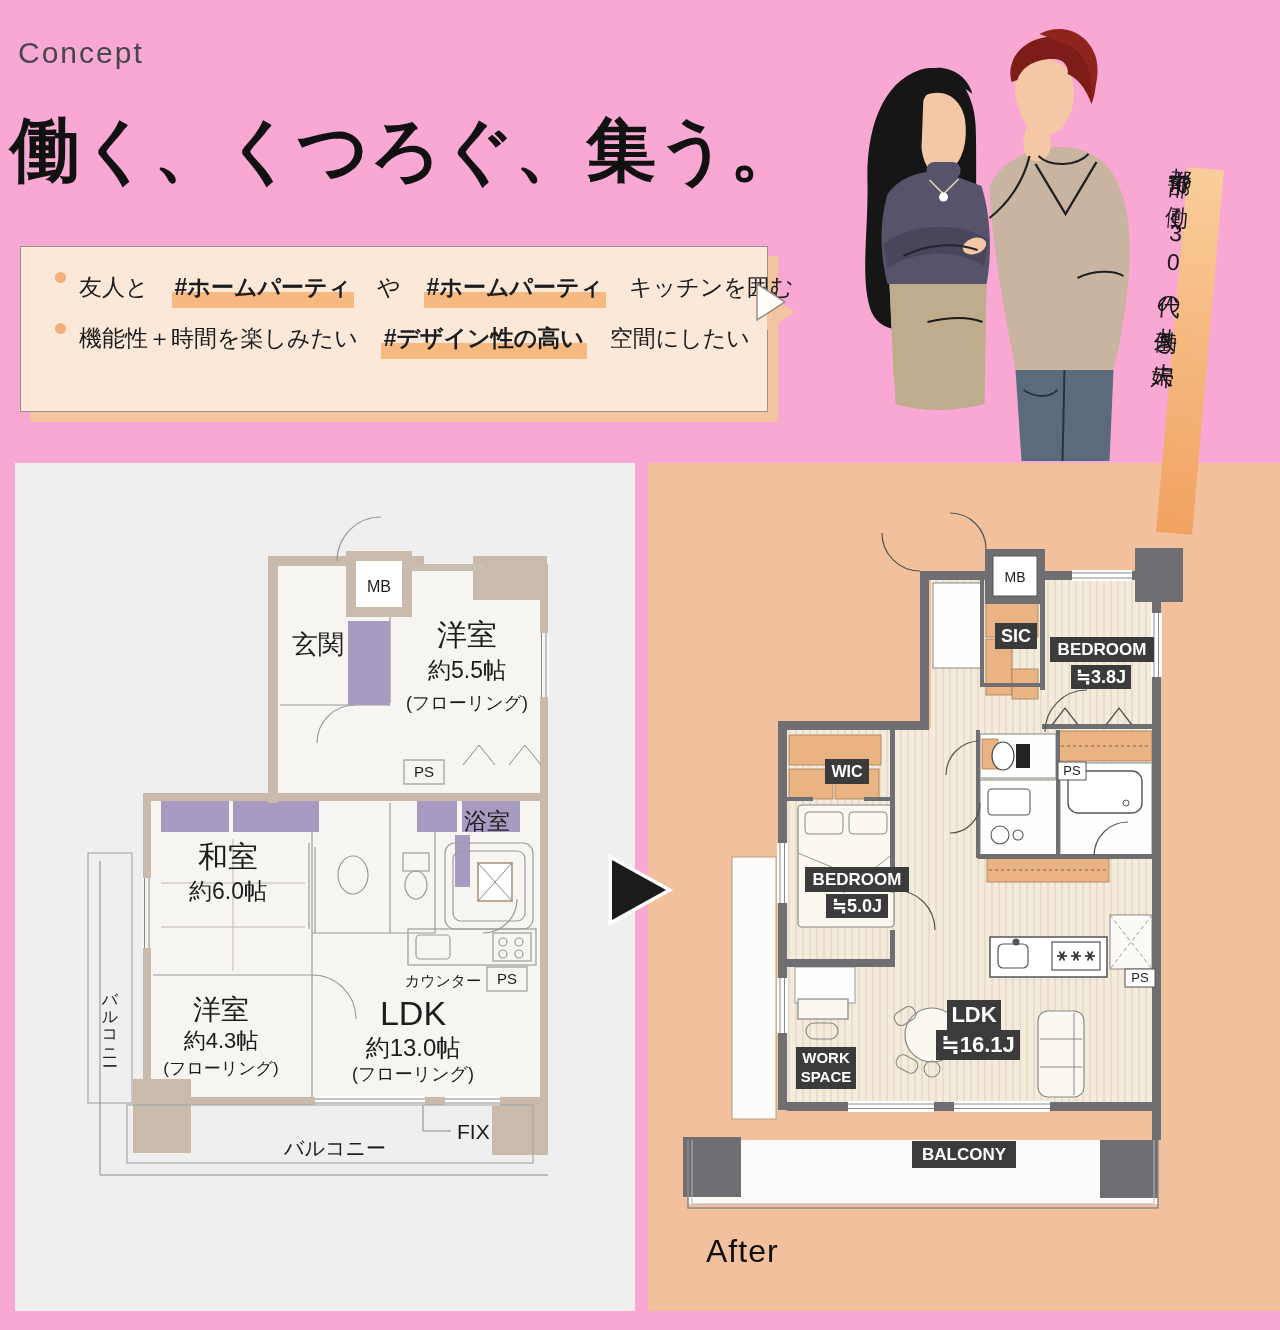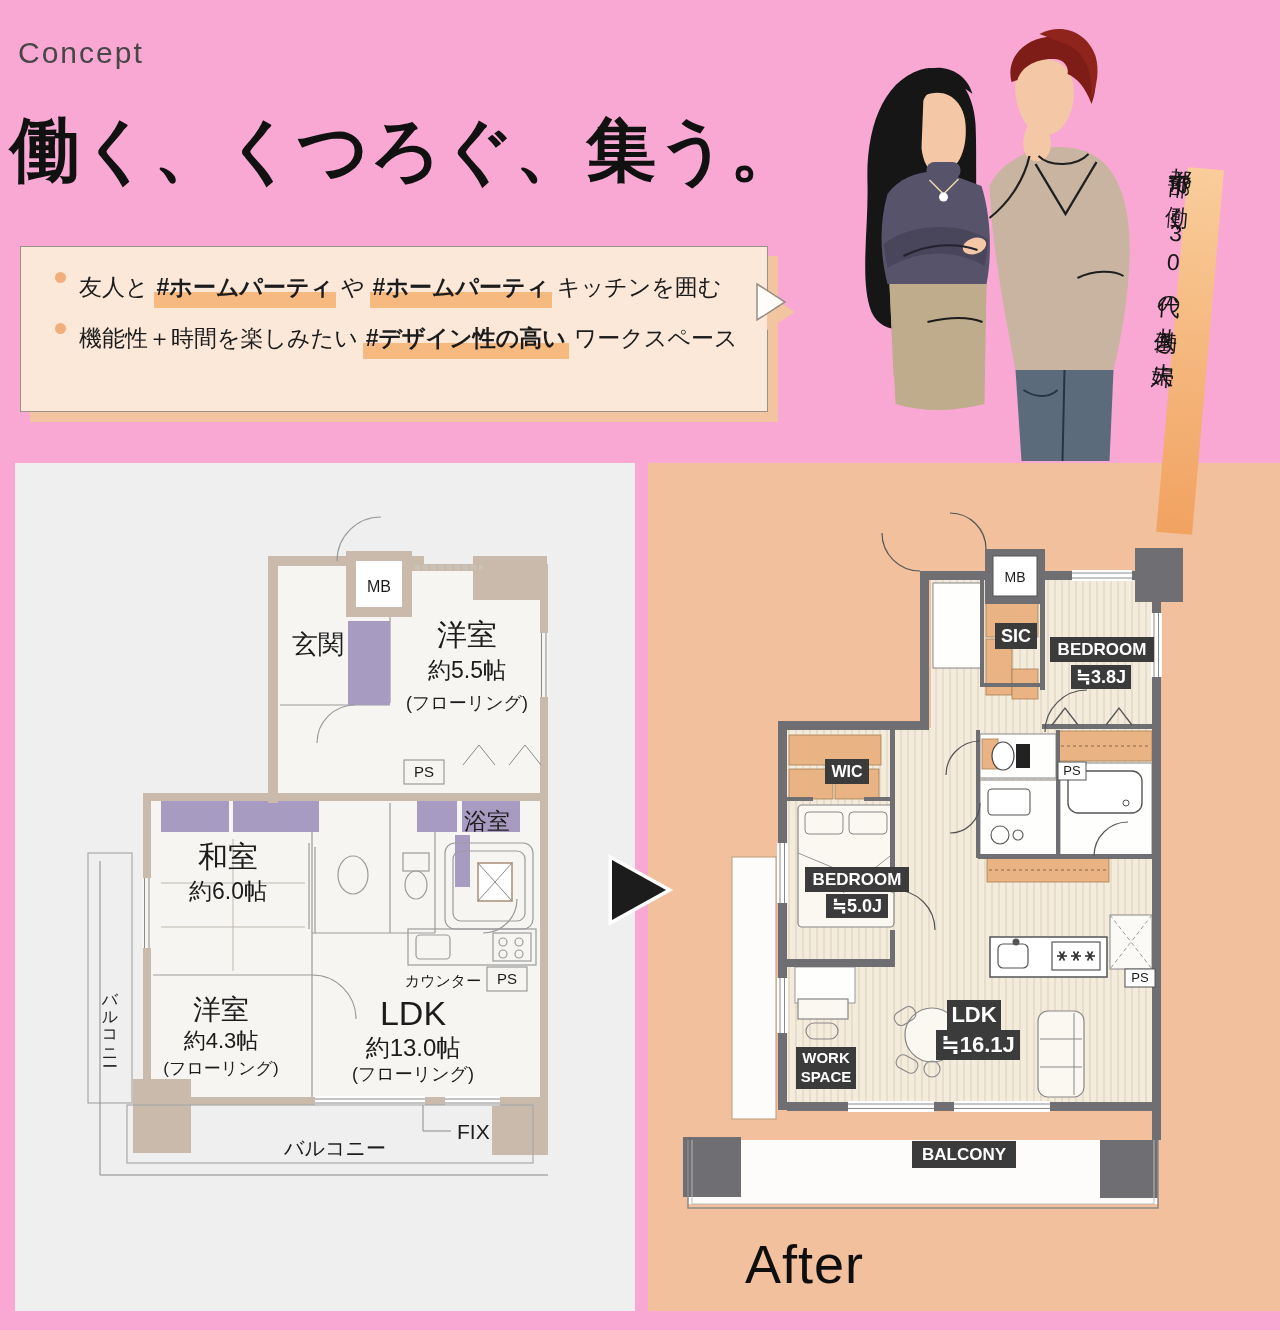--- a/index.html
+++ b/index.html
@@ -13,38 +13,38 @@
 
   
   .bubble{position:absolute;left:20px;top:246px;width:748px;height:166px;}
   .bubble-shadow{position:absolute;left:10px;top:10px;width:100%;height:100%;background:#F2C5A0;}
   .bubble-main{position:absolute;left:0;top:0;width:100%;height:100%;background:#FBE8D9;
                border:1.5px solid #9a9189;box-sizing:border-box;padding:25px 28px 20px 34px;}
   .bubble-tail{position:absolute;right:-31px;top:34px;width:44px;height:62px;}
   .bullet-row{display:flex;align-items:flex-start;font-size:23px;margin-bottom:15px;white-space:nowrap;}
   .dot{flex:0 0 auto;width:11px;height:11px;border-radius:50%;background:#F2AF7B;margin-right:13px;}
   .tag{font-weight:700;background:linear-gradient(transparent 56%, #F6BA80 56%);
-       padding:0 3px 5px 3px;margin:0 5px;}
+       padding:0 3px 5px 3px;margin:0 23px;}
   .tag:empty{display:none;}
 
   
   .persona{position:absolute;left:1146px;top:142px;width:92px;height:400px;z-index:4;}
   .persona-bar{position:absolute;left:26px;top:26px;width:36px;height:366px;
                background:linear-gradient(#F9CD9B,#F1A261);transform:rotate(5deg);}
   .persona-text{position:absolute;left:22px;top:8px;height:392px;writing-mode:vertical-rl;
                 text-orientation:upright;font-size:23px;letter-spacing:3px;color:#161616;
                 transform:rotate(5deg);transform-origin:top center;}
 
   
   .panel{position:absolute;top:463px;height:848px;}
   .panel-before{left:15px;width:620px;background:#EFEFEF;}
   .panel-after{left:648px;width:632px;background:#F2C09C;}
   .panel-label{position:absolute;font-size:46px;font-weight:400;letter-spacing:3px;color:#0e0e0e;}
   .label-before{left:55px;top:768px;}
-  .label-after{left:58px;top:770px;font-size:54px;letter-spacing:1px;margin-left:39px;}
+  .label-after{left:58px;top:770px;font-size:32px;letter-spacing:1px;}
   .plan-svg{position:absolute;left:0;top:0;}
   .v-balcony{position:absolute;left:84px;top:518px;height:110px;writing-mode:vertical-rl;
              text-orientation:upright;font-size:16px;letter-spacing:1px;color:#222;}
 
   
   .transform-arrow{position:absolute;left:604px;top:852px;z-index:5;}
 
   
   .couple{position:absolute;left:775px;top:16px;z-index:1;}
 
@@ -71,21 +71,21 @@
         <span>友人と</span>
         <span class="tag">#ホームパーティ</span>
         <span>や</span>
         <span class="tag">#ホームパーティ</span>
         <span>キッチンを囲む</span>
       </div>
       <div class="bullet-row">
         <span class="dot"></span>
         <span>機能性＋時間を楽しみたい</span>
         <span class="tag">#デザイン性の高い</span>
-        <span>ワークスペース</span>
+        <span>空間にしたい</span>
       </div>
     </div>
     <svg class="bubble-tail" width="44" height="62" viewBox="0 0 44 62">
       <polygon points="12,14 40,32 12,50" fill="#F2C5A0"></polygon>
       <polygon points="2,4 30,22 2,40" fill="#FFFDF9" stroke="#978e85" stroke-width="1.5"></polygon>
     </svg>
   </div>
 
   <svg class="couple" width="385" height="445" viewBox="0 0 380 445">
 

